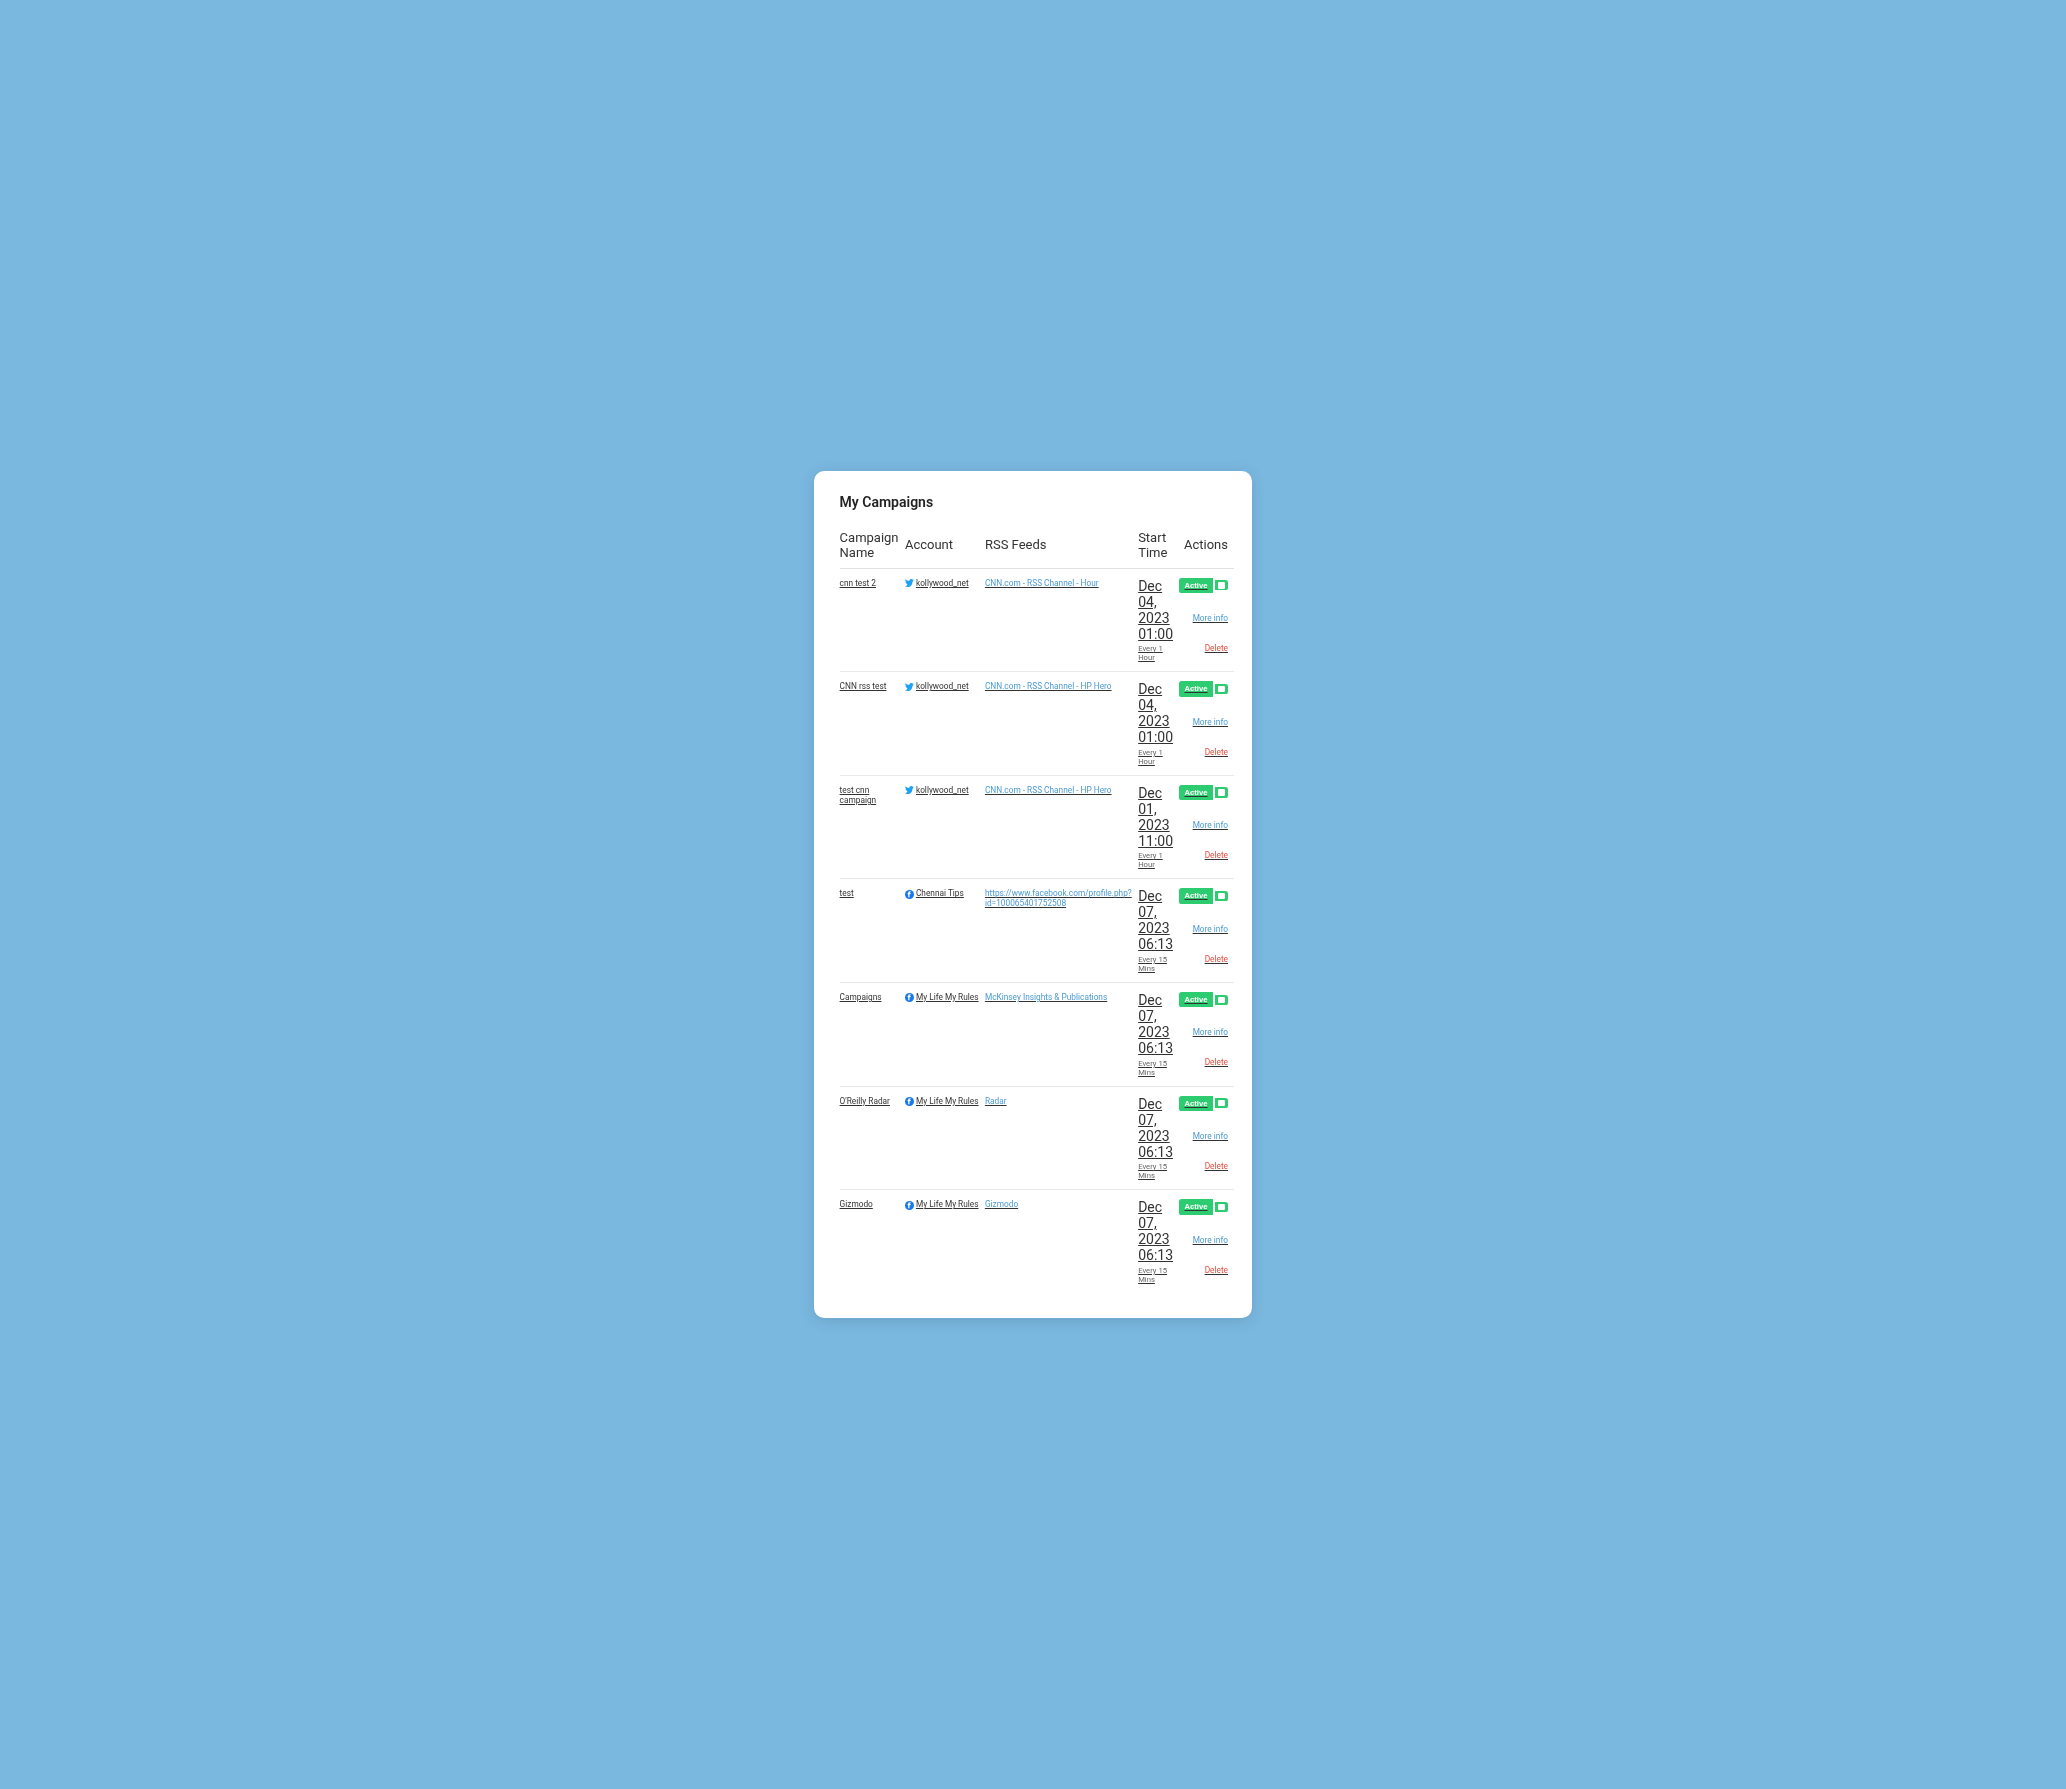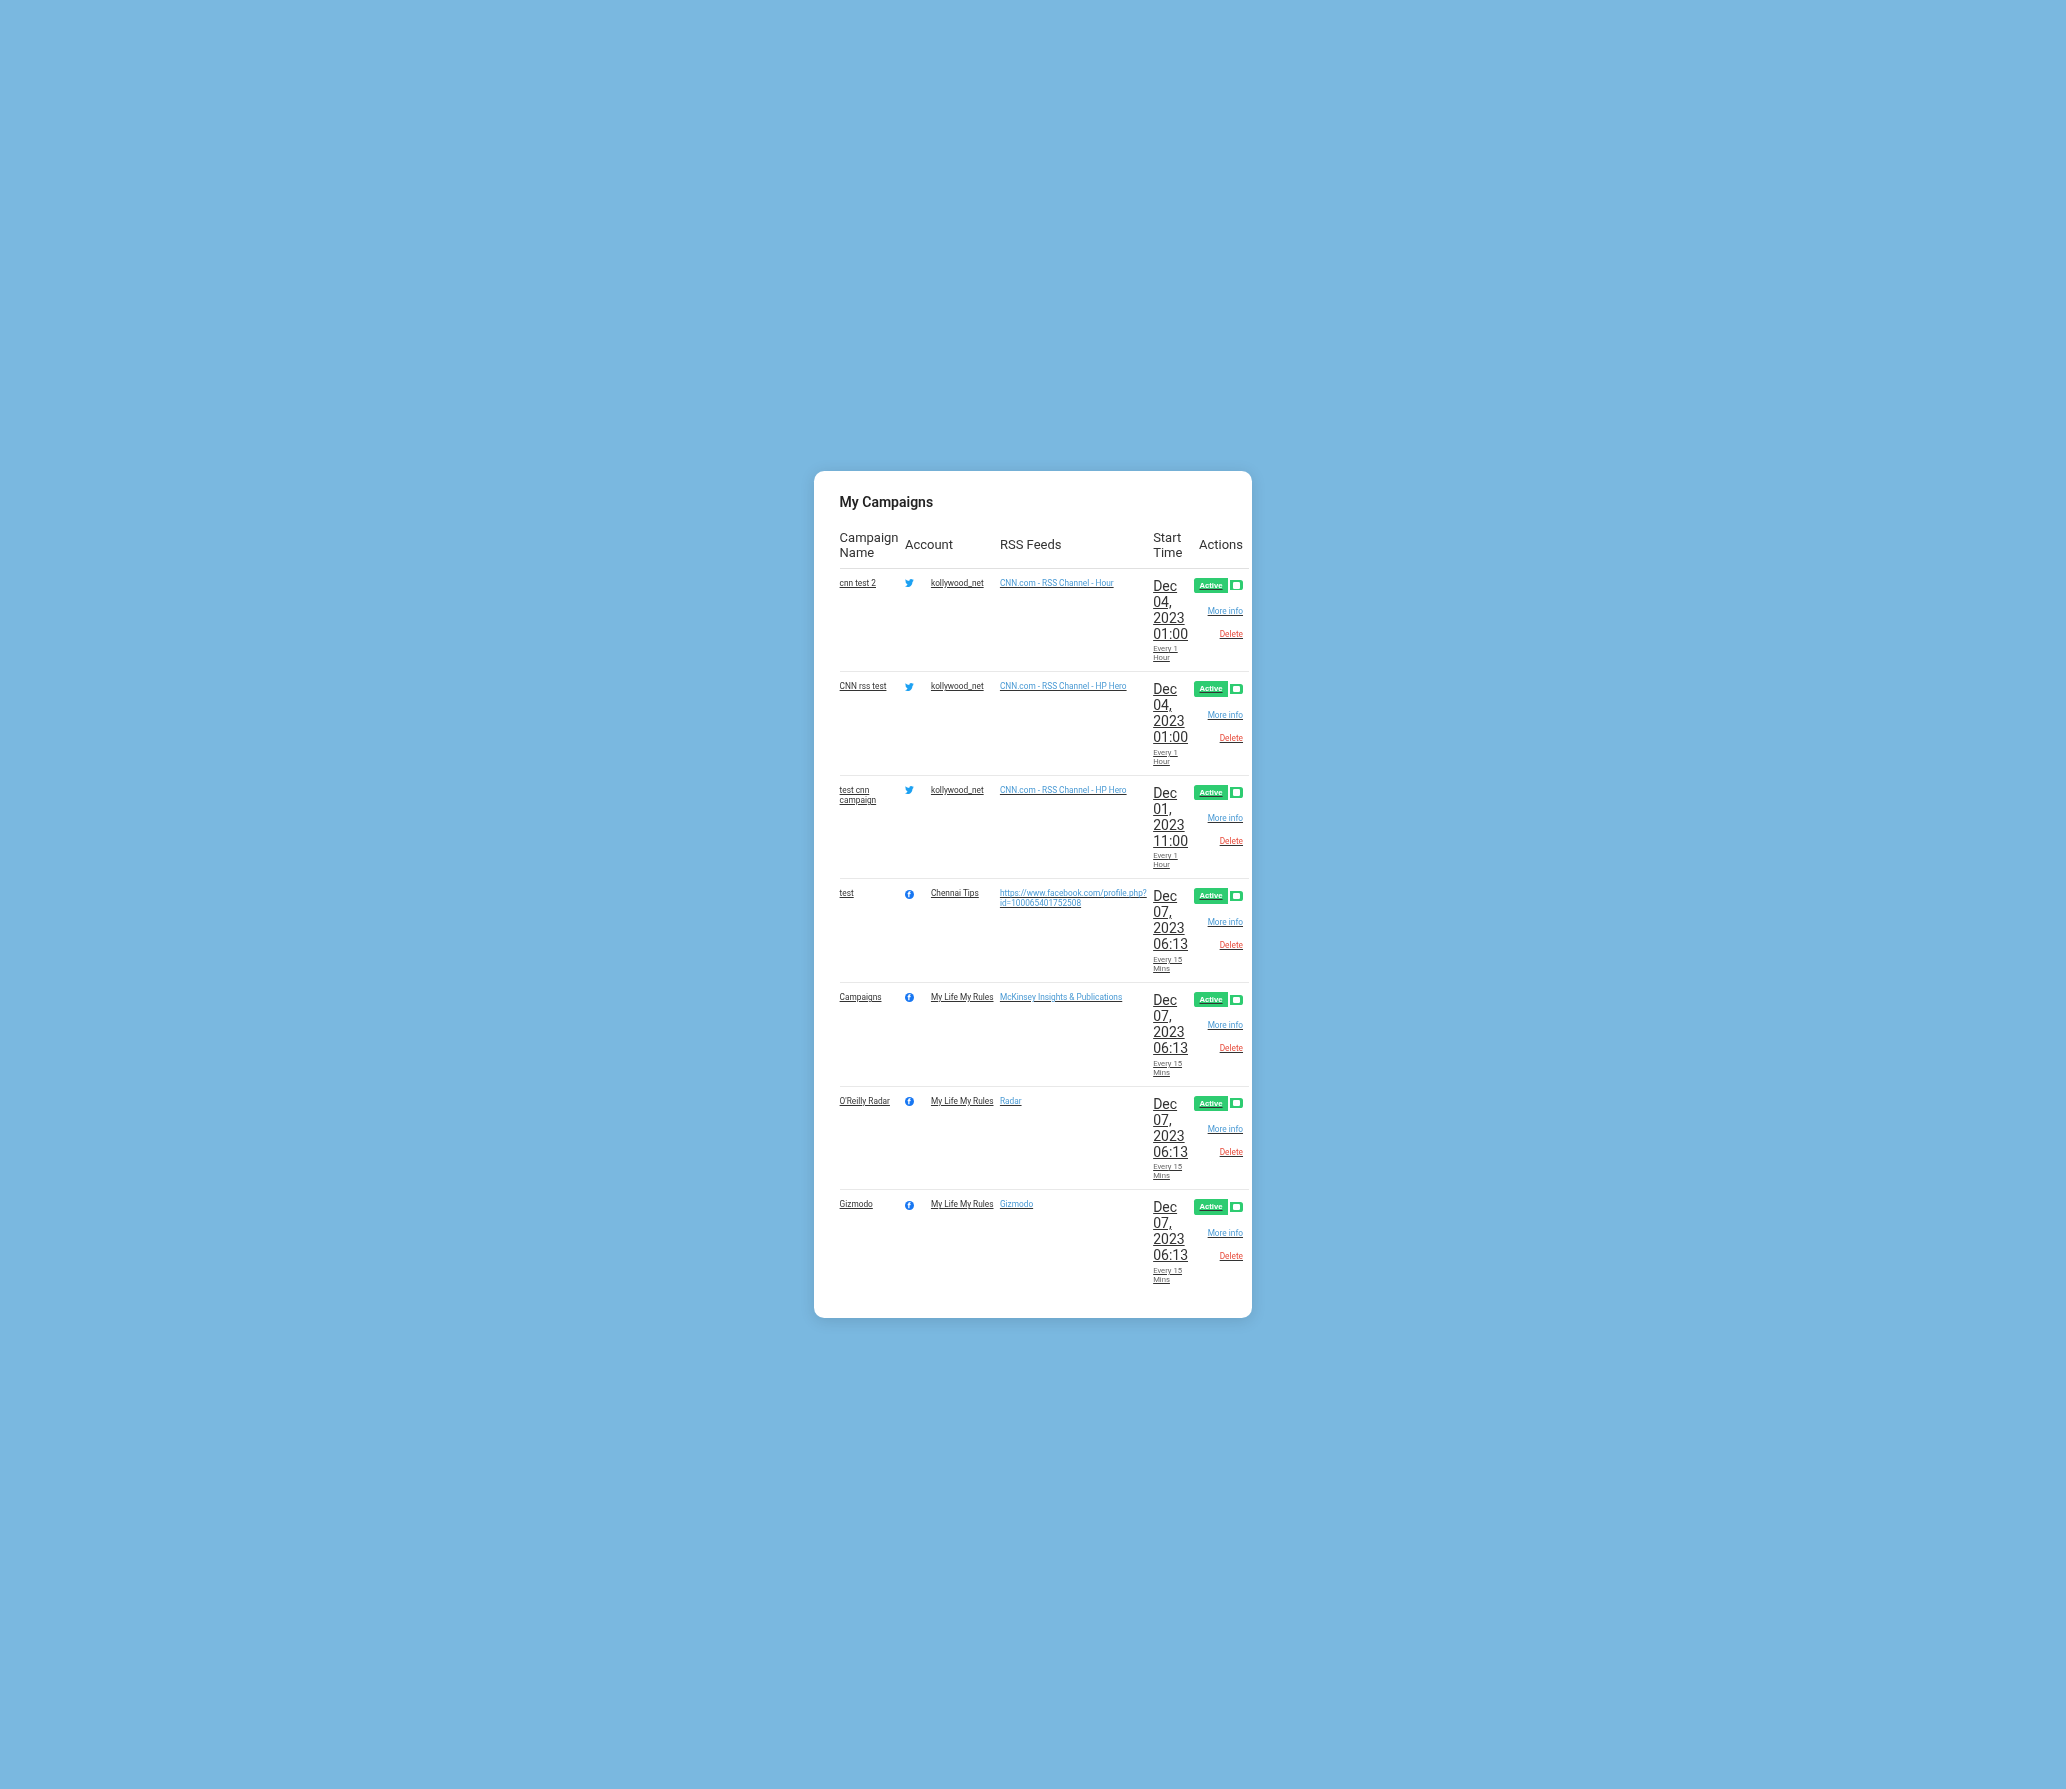--- a/index.html
+++ b/index.html
@@ -70,21 +70,21 @@
 
     .campaign-name {
       font-size: 8.3px;
       color: #333;
       font-weight: 400;
     }
 
     .account-cell {
       display: flex;
       align-items: flex-start;
-      gap: 17px;
+      gap: 2px;
       font-size: 8.3px;
       color: #333;
       white-space: nowrap;
     }
 
     .rss-link {
       color: #4a9ad4;
       text-decoration: none;
       font-size: 8.3px;
     }
@@ -101,21 +101,21 @@
     }
 
     .actions-cell {
       text-align: right;
     }
 
     .actions-inner {
       display: flex;
       flex-direction: column;
       align-items: flex-end;
-      gap: 13px;
+      gap: 20px;
     }
 
     .active-toggle {
       display: inline-flex;
       align-items: center;
       gap: 2.6px;
     }
 
     .active-btn {
       background: #2ecc71;

